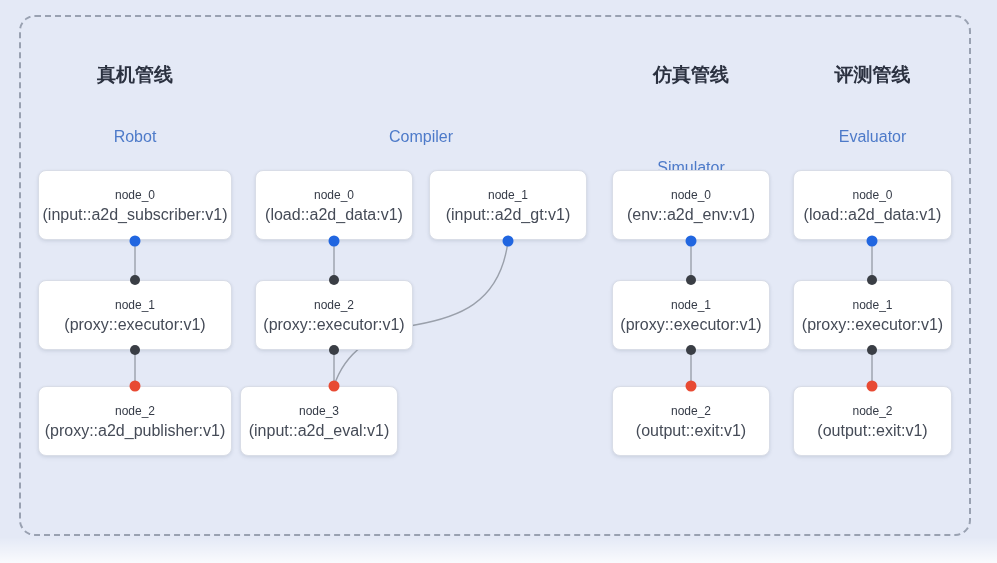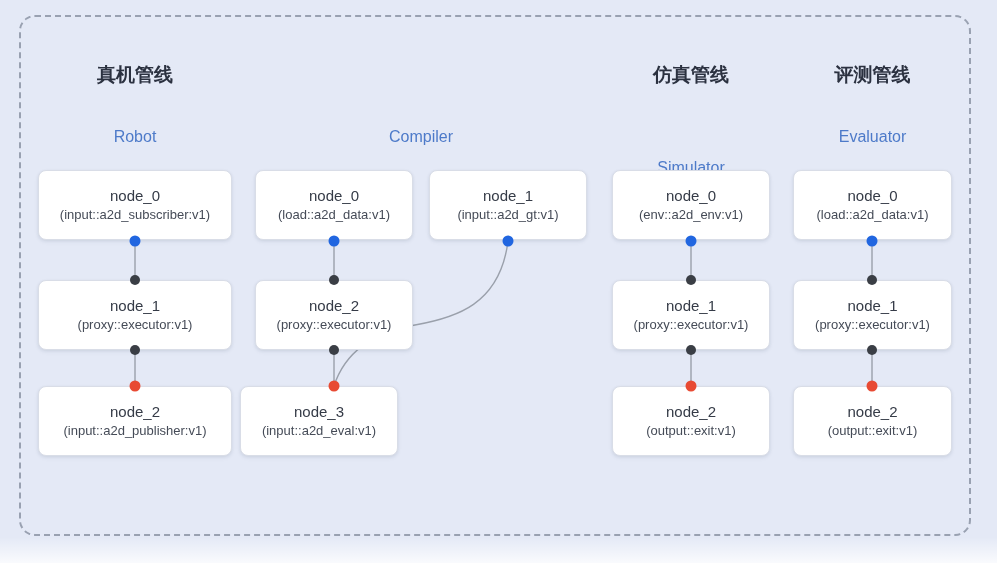--- a/index.html
+++ b/index.html
@@ -41,22 +41,22 @@
     position:absolute;height:28px;line-height:28px;text-align:center;
     font-size:16px;font-weight:400;color:var(--title-en-color);z-index:2;
   }
   .node{
     position:absolute;height:70px;box-sizing:border-box;
     background:var(--node-bg);border:1px solid var(--node-border);border-radius:8px;
     box-shadow:0 1px 3px rgba(40,50,80,.08),0 2px 5px rgba(40,50,80,.05);
     display:flex;flex-direction:column;align-items:center;justify-content:center;
     gap:3px;z-index:2;
   }
-  .node .nm{font-size:15px;color:var(--node-name-text);line-height:17px;}
-  .node .tp{font-size:13px;color:var(--node-type-text);line-height:16px;}
+  .node .nm{font-size:12px;color:var(--node-name-text);line-height:17px;}
+  .node .tp{font-size:16px;color:var(--node-type-text);line-height:16px;}
   svg.layer{position:absolute;left:0;top:0;pointer-events:none;}
   svg.edges{z-index:1;}
   svg.dots{z-index:3;}
   .edge{stroke:var(--edge-line);stroke-width:1.4;fill:none;}
   .dot-blue{fill:var(--dot-blue);}
   .dot-black{fill:var(--dot-black);}
   .dot-red{fill:var(--dot-red);}
 </style>
 </head>
 <body>
@@ -91,21 +91,21 @@
   <div class="node" style="left:38px;top:170px;width:194px;">
     <div class="nm">node_0</div>
     <div class="tp">(input::a2d_subscriber:v1)</div>
   </div>
   <div class="node" style="left:38px;top:280px;width:194px;">
     <div class="nm">node_1</div>
     <div class="tp">(proxy::executor:v1)</div>
   </div>
   <div class="node" style="left:38px;top:386px;width:194px;">
     <div class="nm">node_2</div>
-    <div class="tp">(input::a2d_publisher:v1)</div>
+    <div class="tp">(proxy::a2d_publisher:v1)</div>
   </div>
 
   <div class="node" style="left:255px;top:170px;width:158px;">
     <div class="nm">node_0</div>
     <div class="tp">(load::a2d_data:v1)</div>
   </div>
   <div class="node" style="left:429px;top:170px;width:158px;">
     <div class="nm">node_1</div>
     <div class="tp">(input::a2d_gt:v1)</div>
   </div>

